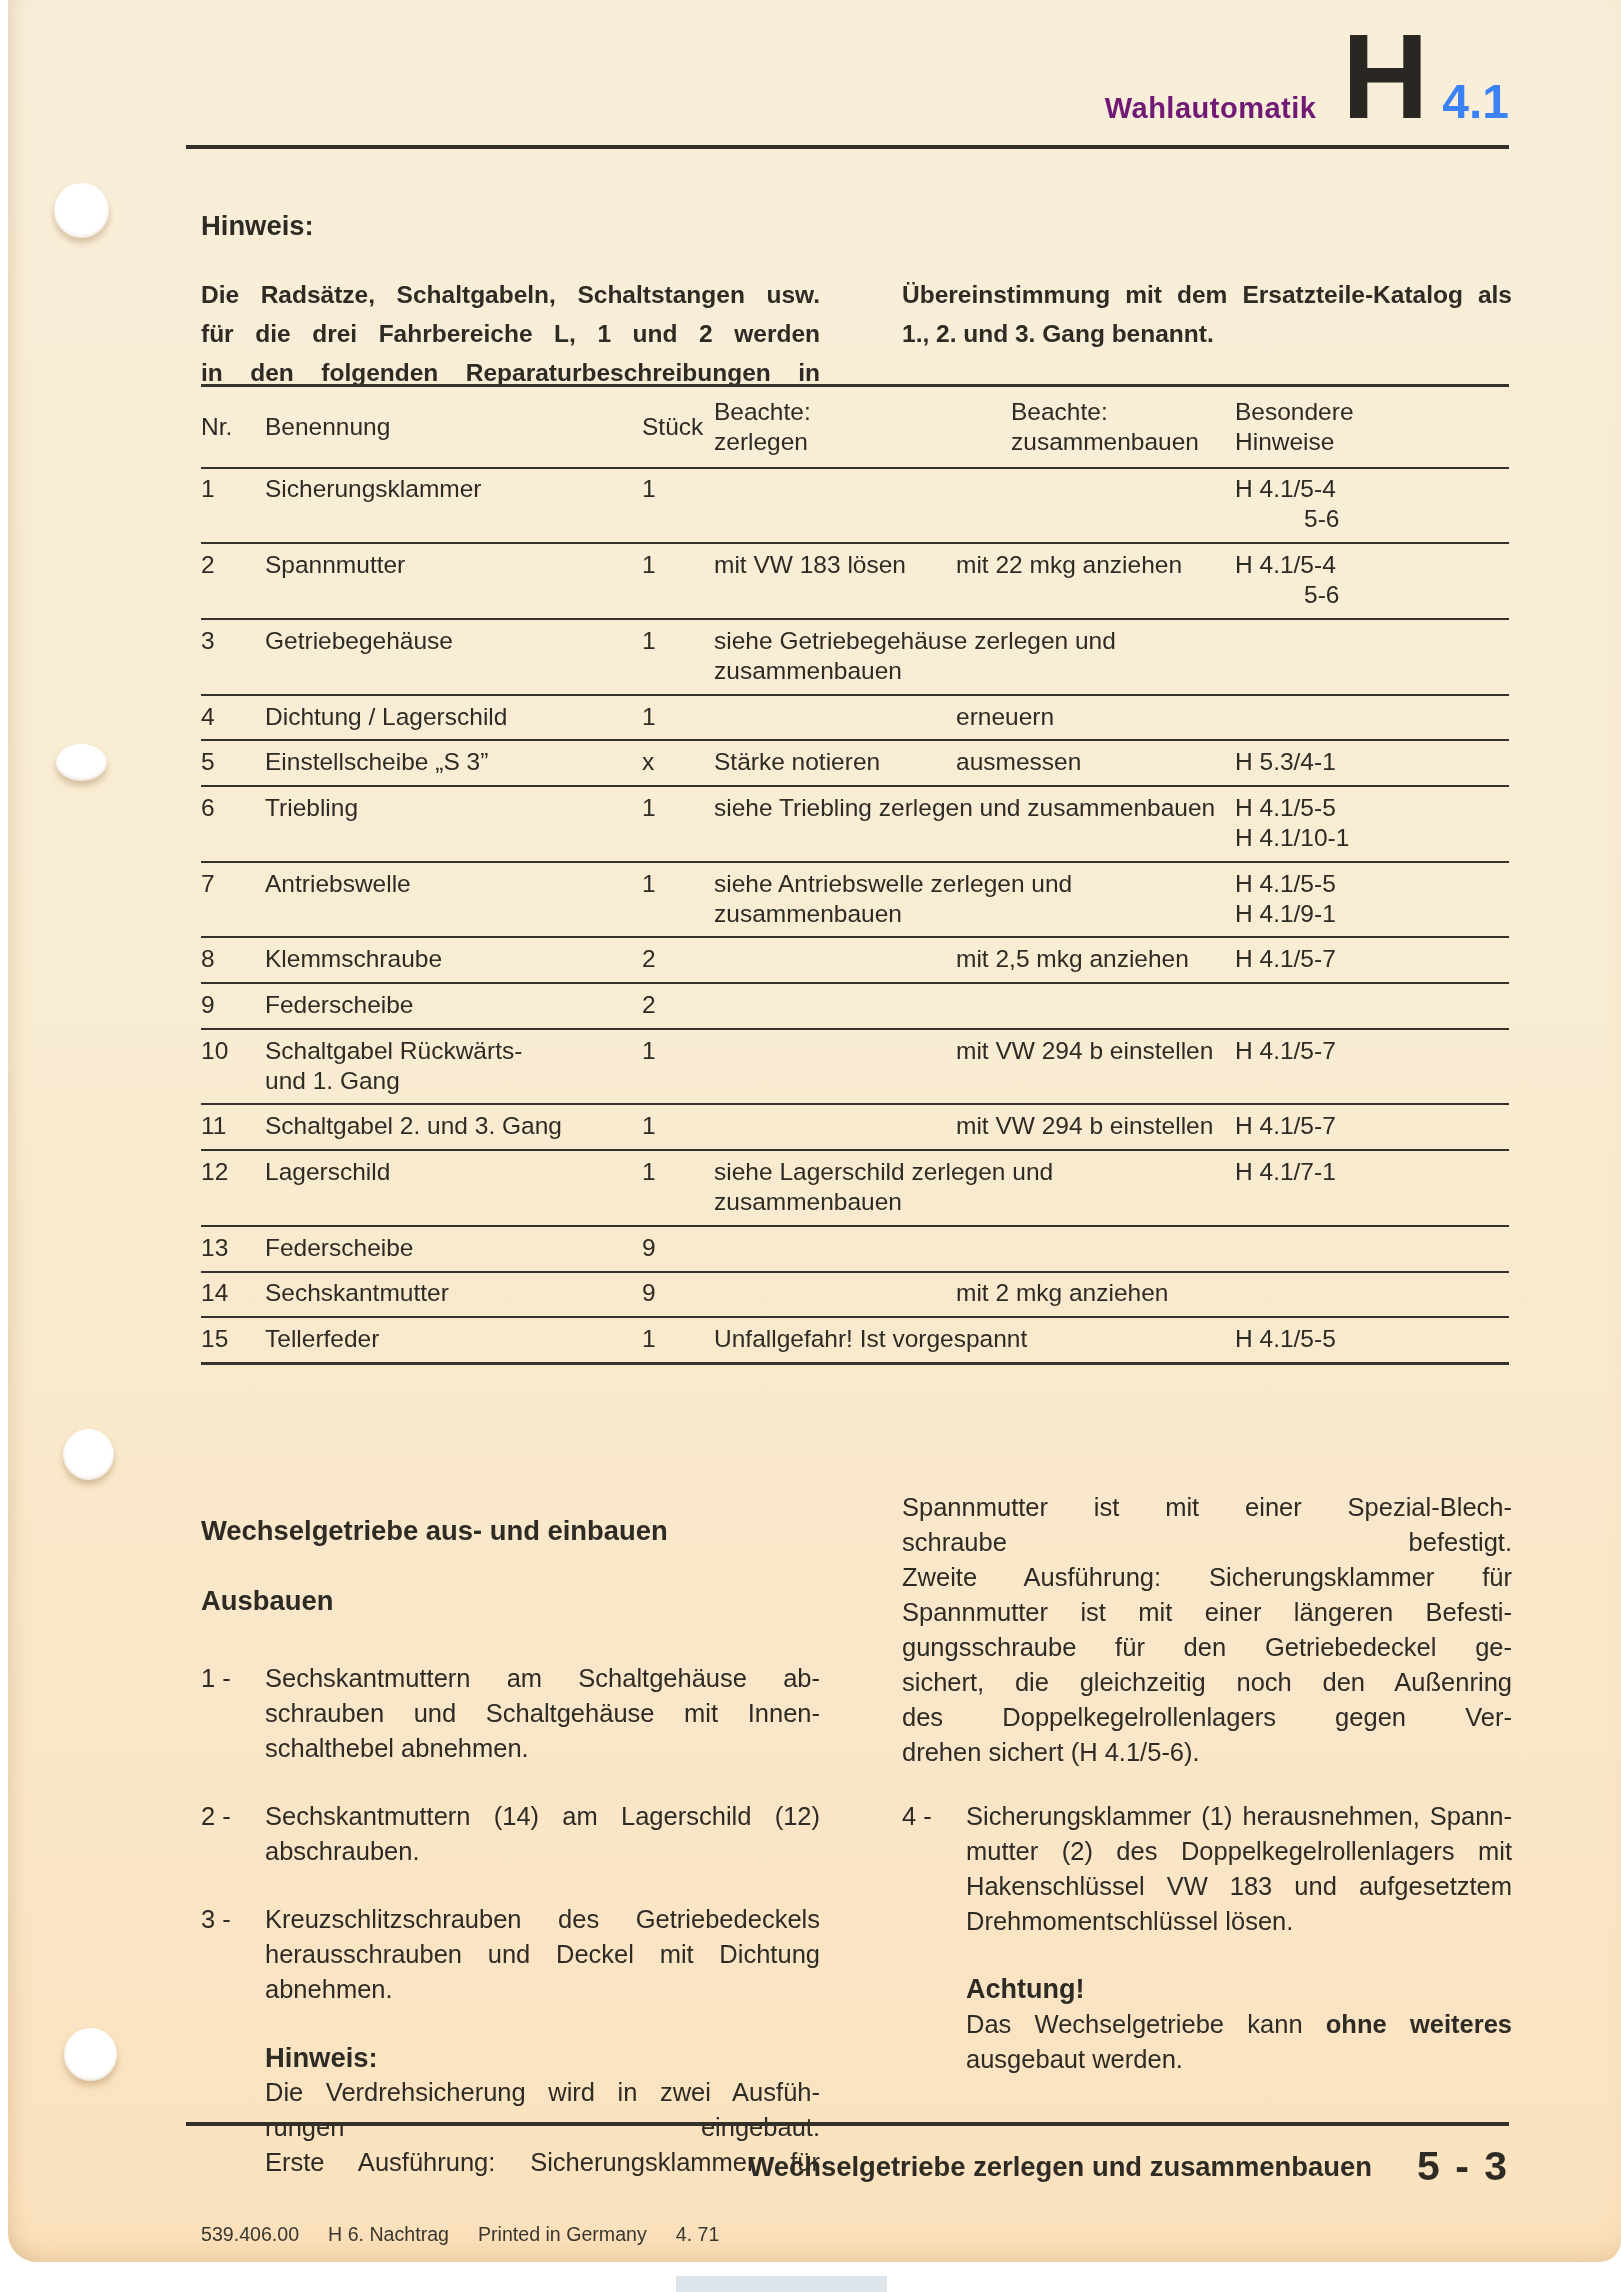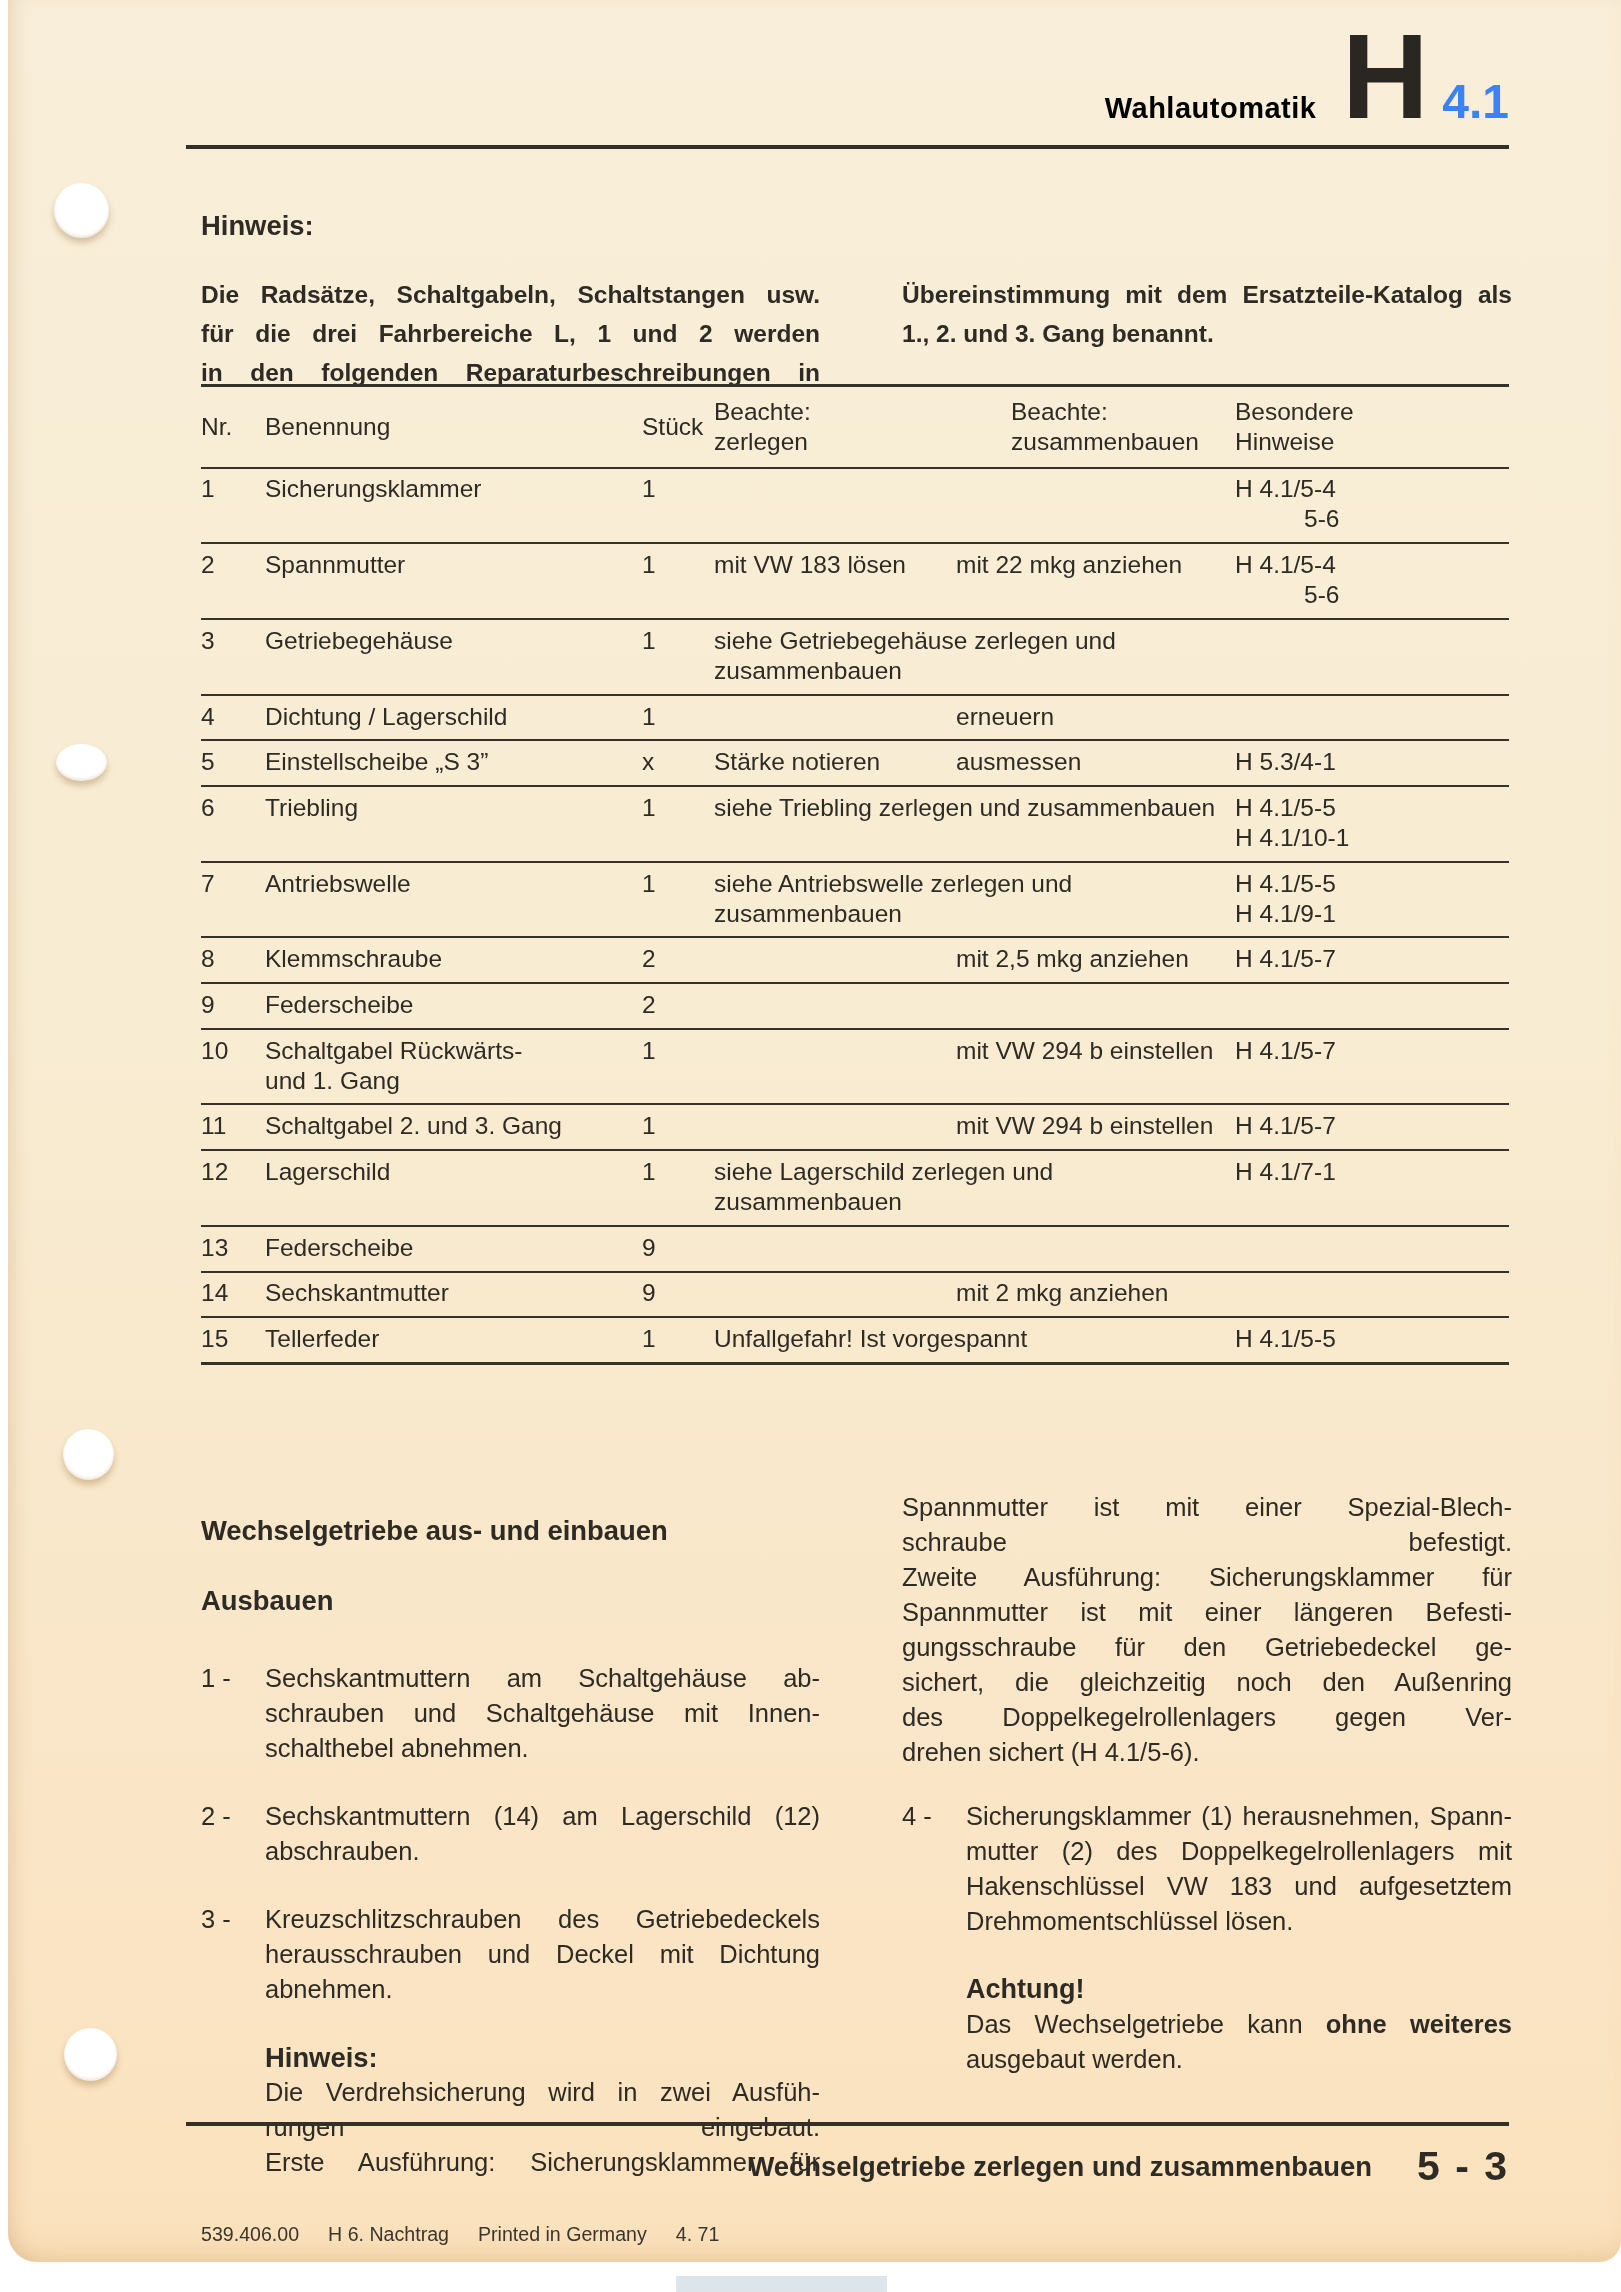--- a/index.html
+++ b/index.html
@@ -6,21 +6,21 @@
   #stage{position:relative;width:1621px;height:2293px;background:#ffffff;overflow:hidden;
          font-family:"Liberation Sans","DejaVu Sans",sans-serif;color:#2e2b25;}
   .page{position:absolute;left:7.8px;top:0;width:1613px;height:2262px;
         background:linear-gradient(180deg,#f9eed9 0%,#f8ecd2 45%,#fae5c6 82%,#fbe2bd 100%);
         border-radius:0 0 21.6px 29px;
         box-shadow:inset 15.7px 0 21.6px -13.7px rgba(160,120,70,.22), inset 0 -25.5px 33px -21.6px rgba(200,140,70,.30);}
   .hole{position:absolute;background:#ffffff;border-radius:50%;
         box-shadow:0 4.9px 6.9px rgba(150,110,60,.35), inset 0 -2px 2.9px rgba(190,160,120,.25);}
   
   .hdr{position:absolute;top:15.7px;right:112px;display:flex;align-items:baseline;}
-  .hdr-label{font-size:29px;font-weight:bold;letter-spacing:0.5px;margin-right:25.5px;color:#000000;}
+  .hdr-label{font-size:29px;font-weight:bold;letter-spacing:0.5px;margin-right:25.5px;color:#701a75;}
   .hdr-H{font-size:120px;font-weight:bold;line-height:1;color:#2a2722;letter-spacing:-2px;}
   .hdr-num{font-size:48px;font-weight:bold;margin-left:15.7px;color:#3b82f6;}
   .rule{position:absolute;left:186px;right:112px;height:3.9px;background:#33302a;}
   .rule-top{top:145px;}
   .rule-bottom{top:2122px;}
   
   .intro-title{position:absolute;left:201px;top:210px;font-size:27.4px;font-weight:bold;}
   .intro-left{position:absolute;left:201px;top:275px;width:619px;font-size:24.5px;font-weight:bold;line-height:39px;}
   .intro-right{position:absolute;left:902px;top:275px;width:610px;font-size:24.5px;font-weight:bold;line-height:39px;}
   .tline{text-align:justify;text-align-last:justify;}

